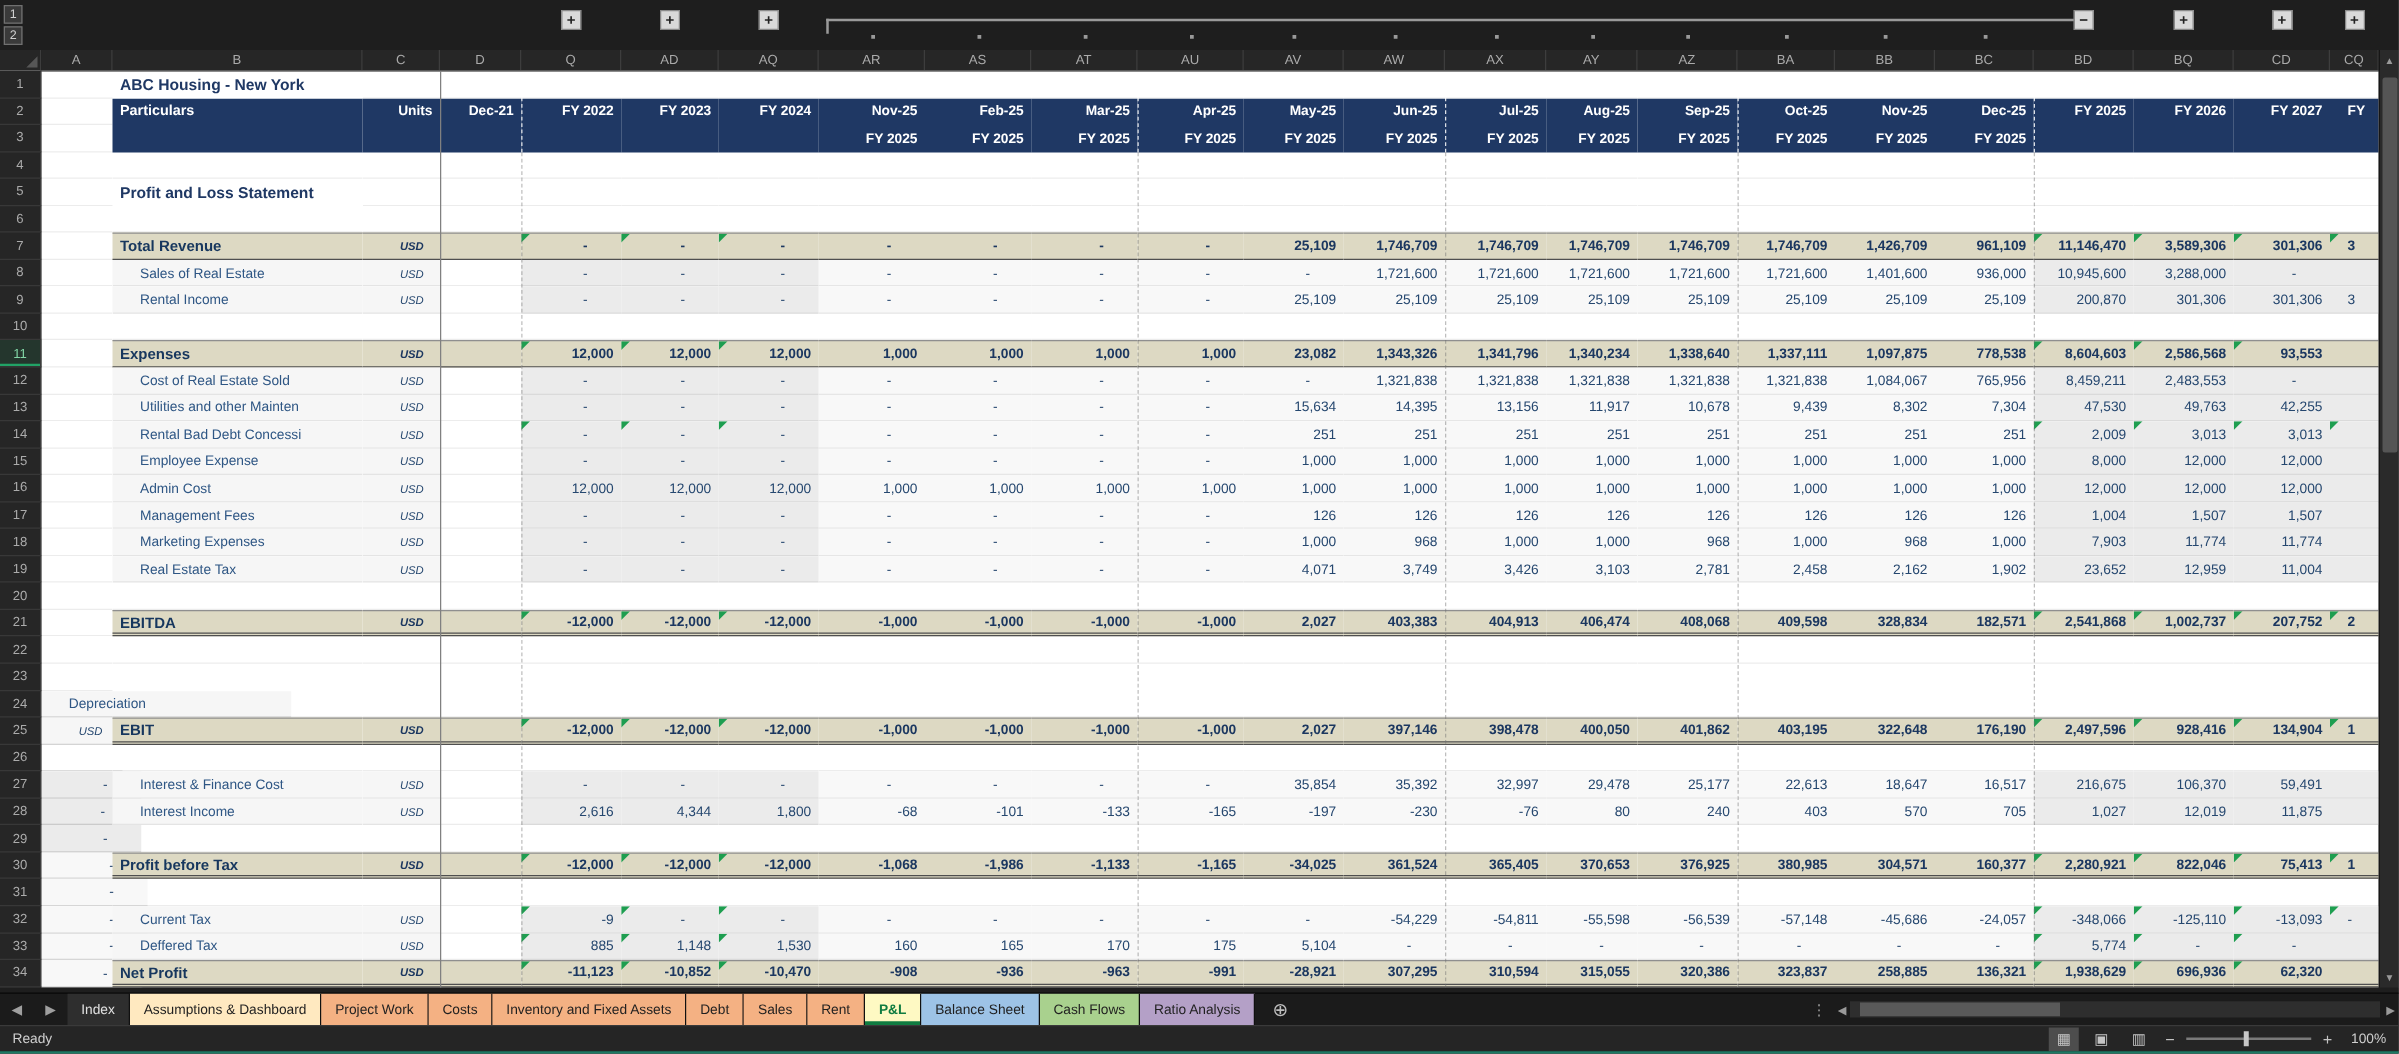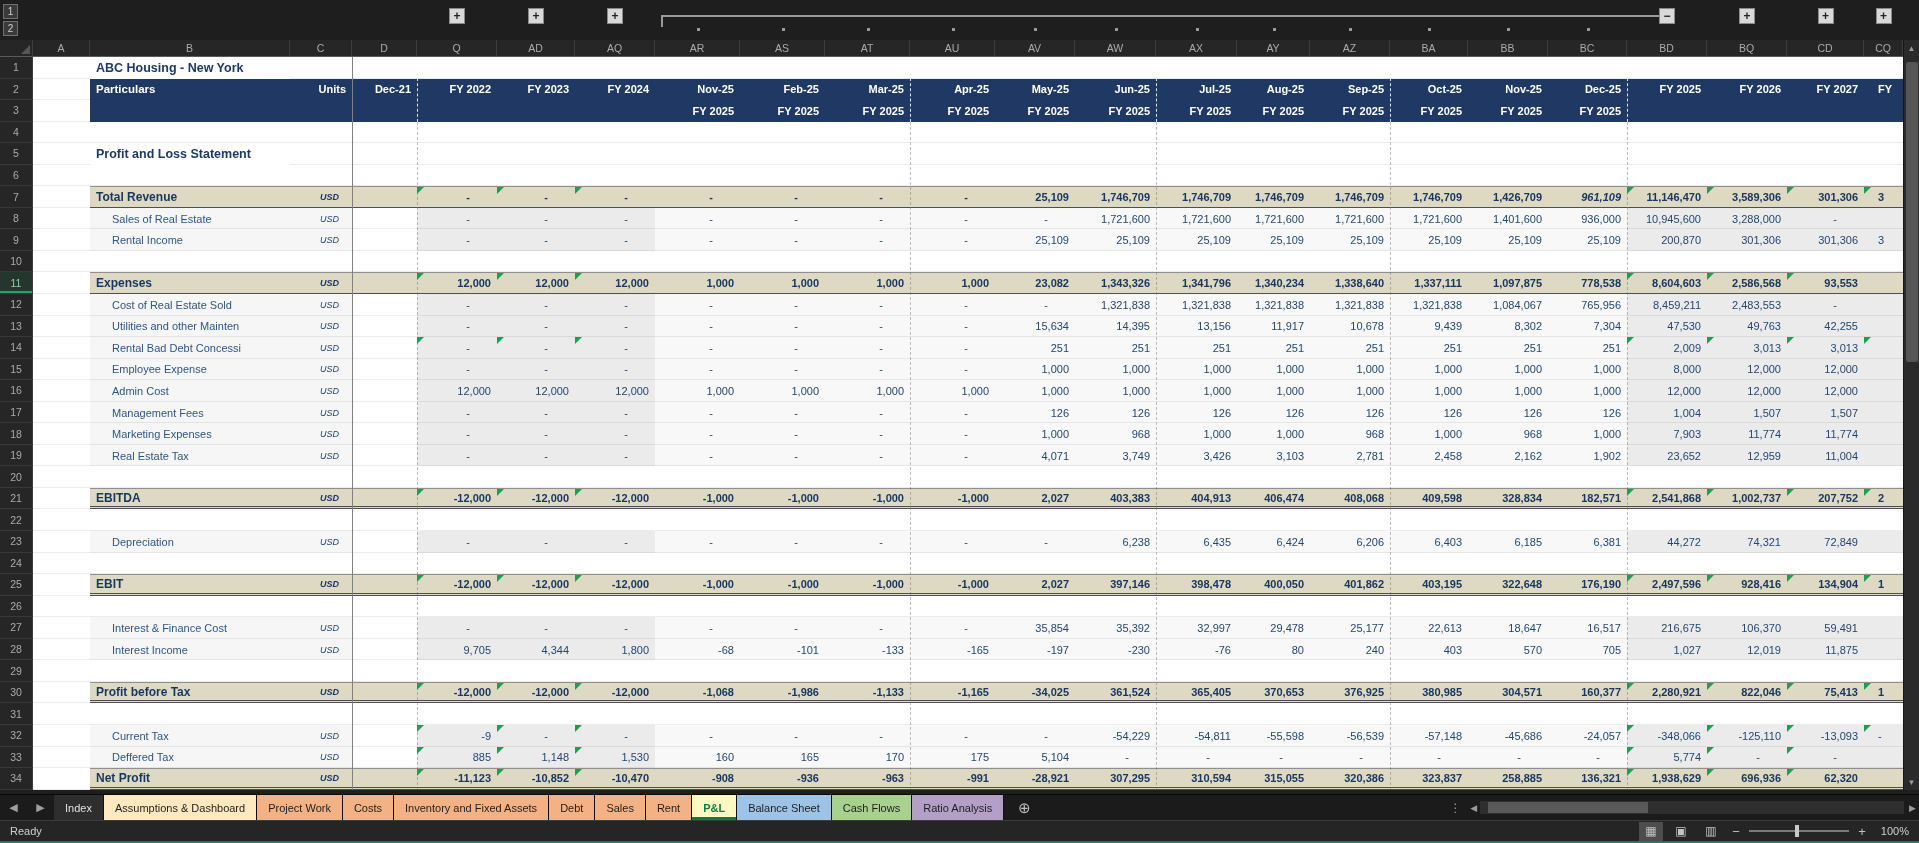--- a/index.html
+++ b/index.html
@@ -331,21 +331,21 @@
         <div class="cell band bs dash" style="width: 85px;">-</div>
         <div class="cell band bs dash" style="width: 85px;">-</div>
         <div class="cell band bs dash" style="width: 85px;">-</div>
         <div class="cell band bs" style="width: 80px;">25,109</div>
         <div class="cell band bs" style="width: 81px;">1,746,709</div>
         <div class="cell band bs" style="width: 81px;">1,746,709</div>
         <div class="cell band bs" style="width: 73px;">1,746,709</div>
         <div class="cell band bs" style="width: 80px;">1,746,709</div>
         <div class="cell band bs" style="width: 78px;">1,746,709</div>
         <div class="cell band bs" style="width: 80px;">1,426,709</div>
-        <div class="cell band bs" style="width: 79px; font-style: italic;">961,109</div>
+        <div class="cell band bs" style="width: 79px;">961,109</div>
         <div class="cell band bs" style="width: 80px;">11,146,470<span class="flag"></span></div>
         <div class="cell band bs" style="width: 80px;">3,589,306<span class="flag"></span></div>
         <div class="cell band bs" style="width: 77px;">301,306<span class="flag"></span></div>
         <div class="cell band bs pc" style="width: 39px;">3<span class="flag"></span></div>
       </div>
       <div class="row" style="height: 21.5588px;">
         <div class="cell" style="width: 57px;"></div>
         <div class="cell lbbg lab ind" style="width: 200px;">Sales of Real Estate</div>
         <div class="cell lbbg unit" style="width: 62px;">USD</div>
         <div class="cell" style="width: 65px;"></div>
@@ -714,21 +714,21 @@
         <div class="cell" style="width: 73px;"></div>
         <div class="cell" style="width: 80px;"></div>
         <div class="cell" style="width: 78px;"></div>
         <div class="cell" style="width: 80px;"></div>
         <div class="cell" style="width: 79px;"></div>
         <div class="cell" style="width: 80px;"></div>
         <div class="cell" style="width: 80px;"></div>
         <div class="cell" style="width: 77px;"></div>
         <div class="cell" style="width: 39px;"></div>
       </div>
-      <div class="row" style="height: 21.5588px;">
+      <div class="row" style="height: 21.5588px; flex-direction: column;">
         <div class="cell" style="width: 57px;"></div>
         <div class="cell lbbg lab ind" style="width: 200px;">Depreciation</div>
         <div class="cell lbbg unit" style="width: 62px;">USD</div>
         <div class="cell" style="width: 65px;"></div>
         <div class="cell fybg dash" style="width: 80px;">-</div>
         <div class="cell fybg dash" style="width: 78px;">-</div>
         <div class="cell fybg dash" style="width: 80px;">-</div>
         <div class="cell mobg dash" style="width: 85px;">-</div>
         <div class="cell mobg dash" style="width: 85px;">-</div>
         <div class="cell mobg dash" style="width: 85px;">-</div>
@@ -844,21 +844,21 @@
         <div class="cell fybg" style="width: 80px;">216,675</div>
         <div class="cell fybg" style="width: 80px;">106,370</div>
         <div class="cell fybg" style="width: 77px;">59,491</div>
         <div class="cell fybg pc" style="width: 39px;"></div>
       </div>
       <div class="row" style="height: 21.5588px;">
         <div class="cell" style="width: 57px;"></div>
         <div class="cell lbbg lab ind" style="width: 200px;">Interest Income</div>
         <div class="cell lbbg unit" style="width: 62px;">USD</div>
         <div class="cell" style="width: 65px;"></div>
-        <div class="cell fybg" style="width: 80px;">9,705</div>
+        <div class="cell fybg" style="width: 80px;">2,616</div>
         <div class="cell fybg" style="width: 78px;">4,344</div>
         <div class="cell fybg" style="width: 80px;">1,800</div>
         <div class="cell mobg" style="width: 85px;">-68</div>
         <div class="cell mobg" style="width: 85px;">-101</div>
         <div class="cell mobg" style="width: 85px;">-133</div>
         <div class="cell mobg" style="width: 85px;">-165</div>
         <div class="cell mobg" style="width: 80px;">-197</div>
         <div class="cell mobg" style="width: 81px;">-230</div>
         <div class="cell mobg" style="width: 81px;">-76</div>
         <div class="cell mobg" style="width: 73px;">80</div>

